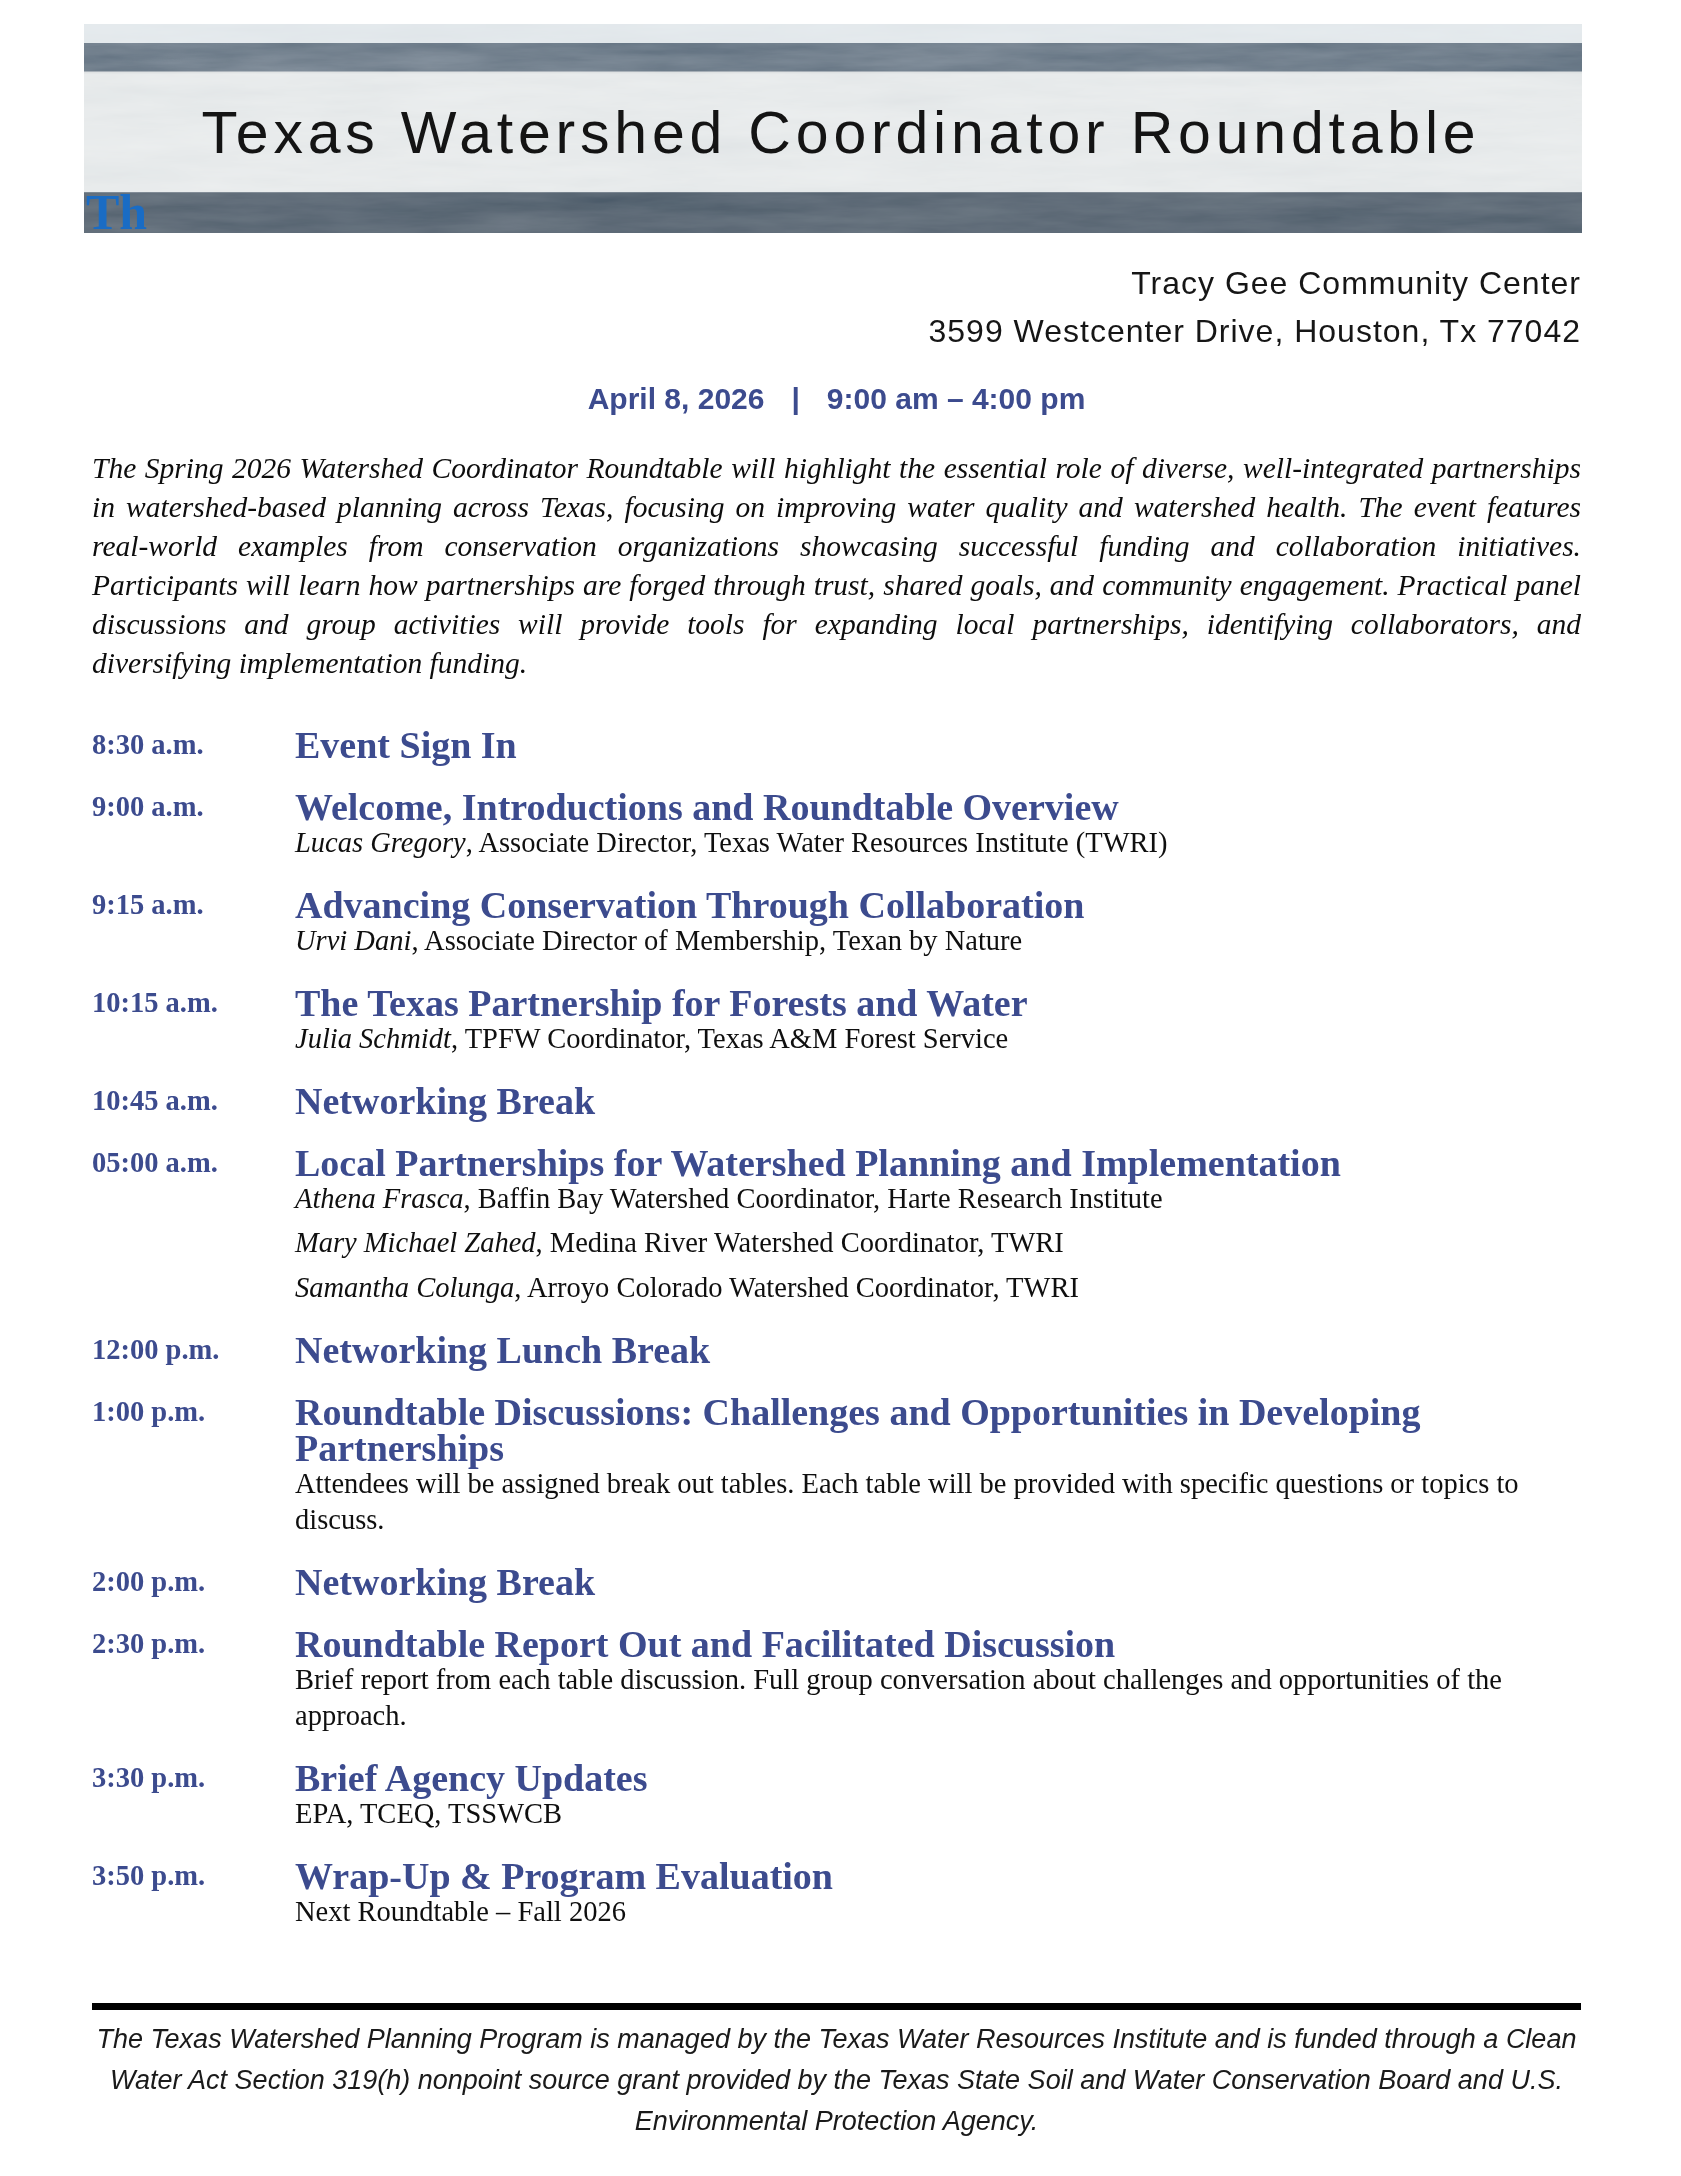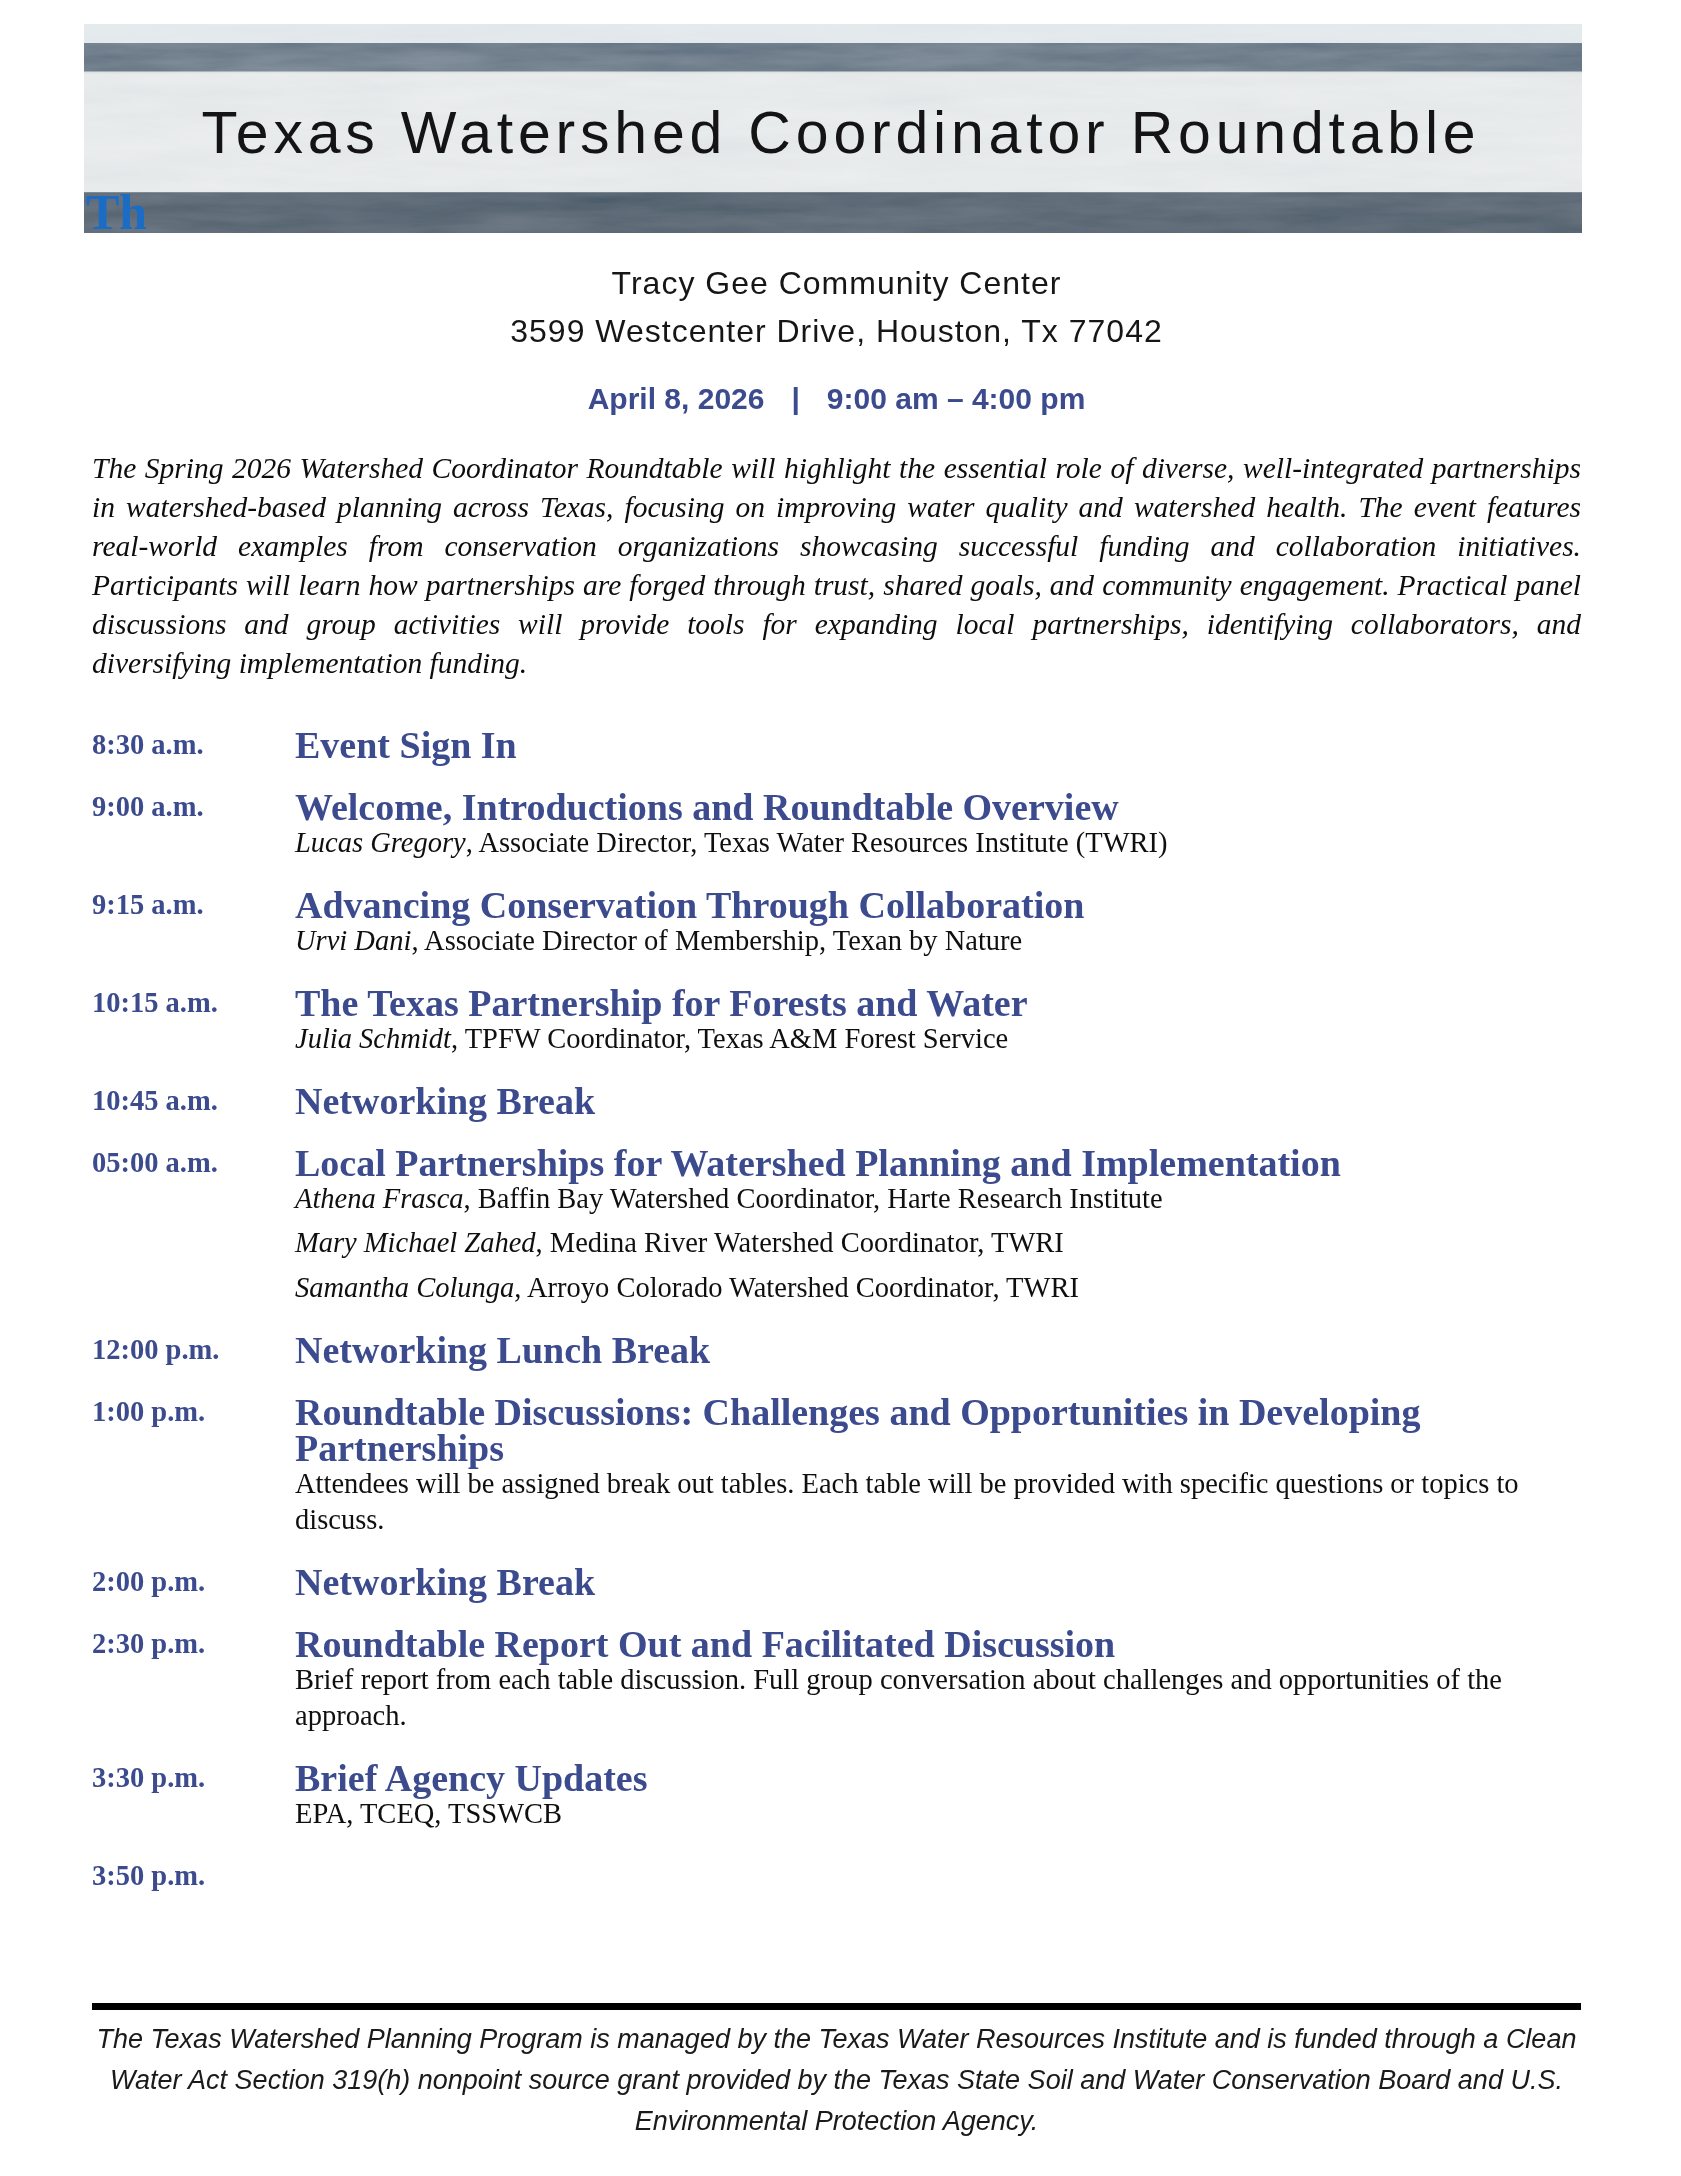--- a/index.html
+++ b/index.html
@@ -26,21 +26,21 @@
   .watermark{
     position:absolute;left:1.9px;bottom:-3.8px;z-index:3;
     font-family:"Liberation Serif",serif;font-weight:bold;
     font-size:50px;color:#1a6cc4;line-height:1;
   }
 
   
   .content{position:absolute;left:92px;top:0;width:1489px;}
 
   .venue{
-    margin-top:259px;text-align:center;
+    margin-top:259px;text-align:right;
     font-family:"Liberation Sans",sans-serif;
     font-size:32px;line-height:48px;letter-spacing:1px;color:#161616;
   }
   .datetime{
     margin-top:23px;
     display:flex;justify-content:center;align-items:center;gap:27px;
     font-family:"Liberation Sans",sans-serif;font-weight:bold;
     font-size:30px;line-height:42px;color:#3c4b8e;
   }
   .intro{
@@ -206,20 +206,24 @@
       <div class="item">
         <div class="time">3:30 p.m.</div>
         <div class="body">
           <div class="ttl">Brief Agency Updates</div>
           <p class="det">EPA, TCEQ, TSSWCB</p>
         </div>
       </div>
 
       <div class="item">
         <div class="time">3:50 p.m.</div>
+        <div class="body">
+          <div class="ttl">Wrap-Up &amp; Program Evaluation</div>
+          <p class="det">Next Roundtable – Fall 2026</p>
+        </div>
       </div>
 
     </div>
   </div>
 
   <div class="footer">
     <div class="rule"></div>
     <p class="fnote">The Texas Watershed Planning Program is managed by the Texas Water Resources Institute and is funded through a Clean Water Act Section 319(h) nonpoint source grant provided by the Texas State Soil and Water Conservation Board and U.S. Environmental Protection Agency.</p>
   </div>
 

